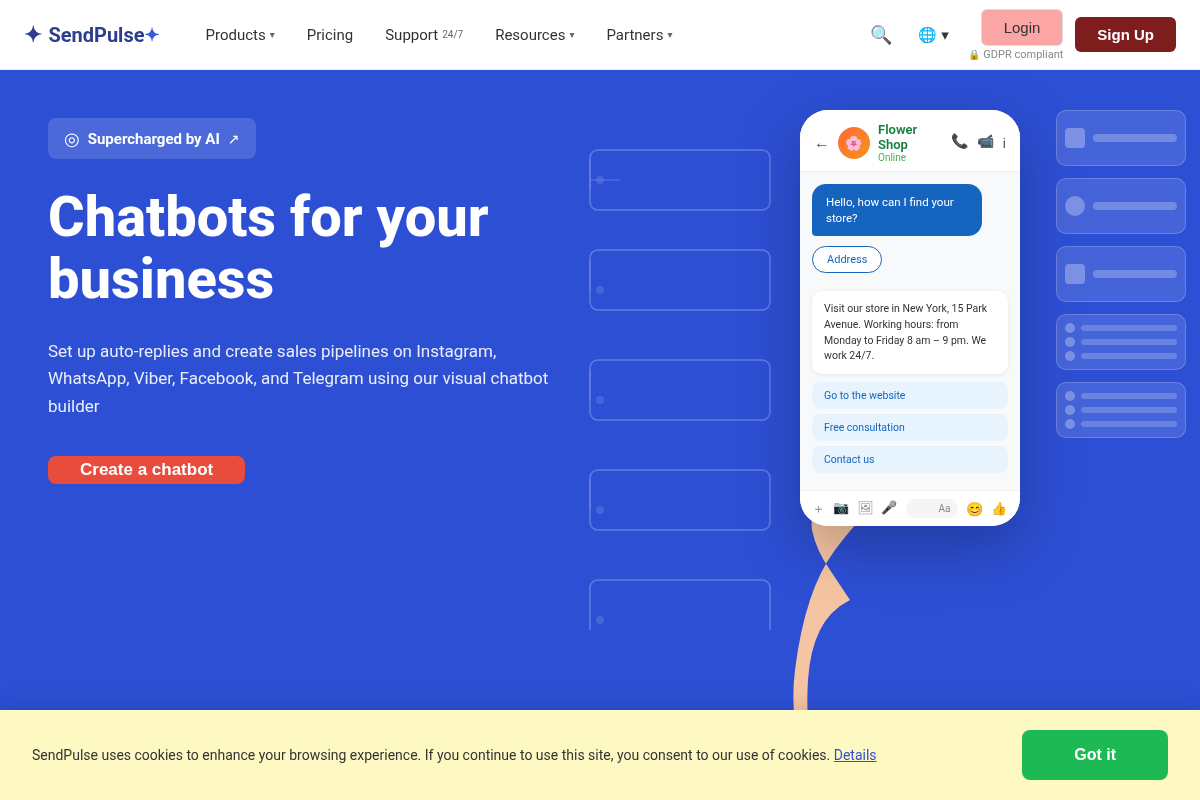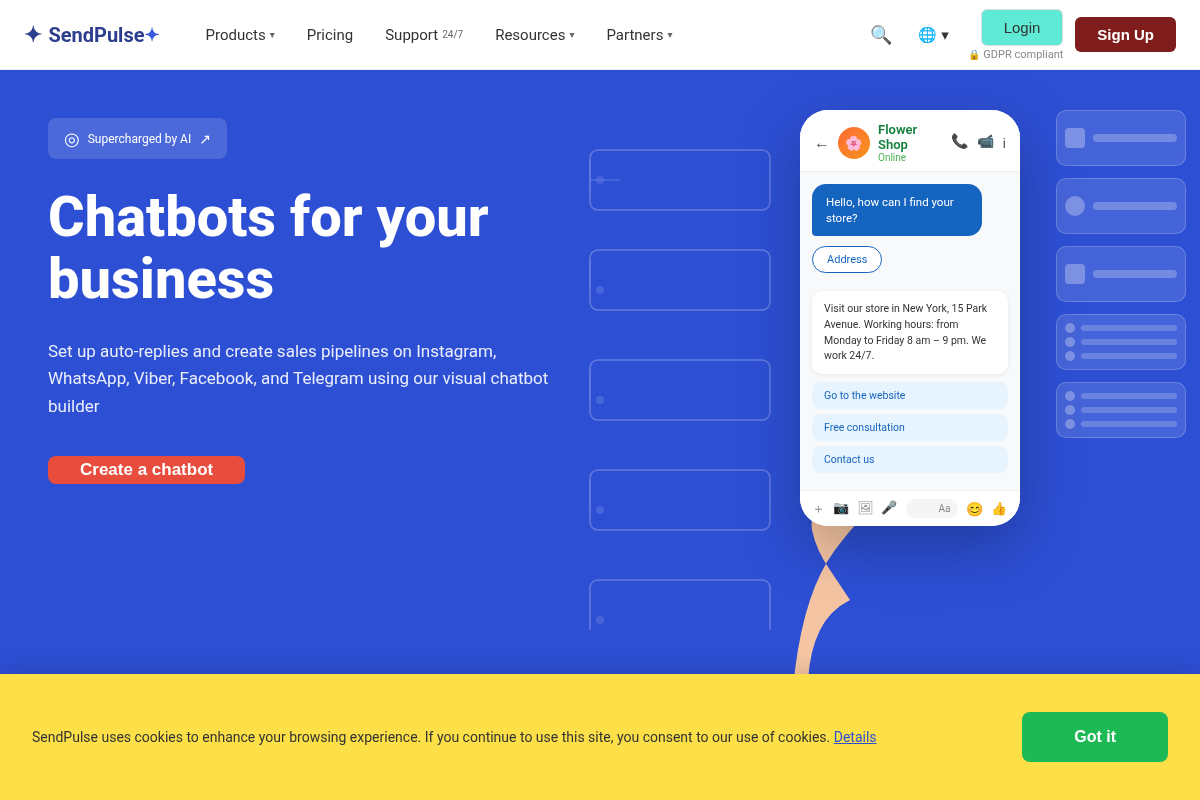--- a/index.html
+++ b/index.html
@@ -79,21 +79,21 @@
       background: none;
       border: none;
       cursor: pointer;
       font-size: 15px;
       color: #333;
       padding: 6px 8px;
     }
     .btn-login {
       padding: 9px 22px;
       border: 1.5px solid #ddd;
-      background: #5eead4;
+      background: #fca5a5;
       border-radius: 6px;
       font-size: 15px;
       cursor: pointer;
       color: #333;
     }
     .btn-signup {
       padding: 9px 22px;
       background: #7f1d1d;
       color: #fff;
       border: none;
@@ -131,22 +131,22 @@
       padding: 10px 16px;
       margin-bottom: 28px;
       cursor: pointer;
     }
     .ai-badge-icon {
       font-size: 18px;
       color: #fff;
     }
     .ai-badge-text {
       color: #fff;
-      font-size: 12px;
-      font-weight: 400;
+      font-size: 15px;
+      font-weight: 700;
     }
     .ai-badge-link {
       color: #fff;
       font-size: 14px;
     }
     .hero-title {
       font-size: 56px;
       font-weight: 800;
       color: #fff;
       line-height: 1.1;
@@ -335,22 +335,22 @@
     .si-vk { background: #4a76a8; color: #fff; }
     .si-vib { background: #7360f2; color: #fff; }
     .si-tg { background: #0088cc; color: #fff; }
 
     
     .cookie-banner {
       position: absolute;
       bottom: 0;
       left: 0;
       right: 0;
-      background: #fde047;
-      padding: 38px 32px;
+      background: #fef9c3;
+      padding: 20px 32px;
       display: flex;
       align-items: center;
       justify-content: space-between;
       box-shadow: 0 -4px 20px rgba(0,0,0,0.12);
       z-index: 100;
     }
     .cookie-text {
       font-size: 14px;
       color: #333;
       max-width: 860px;

